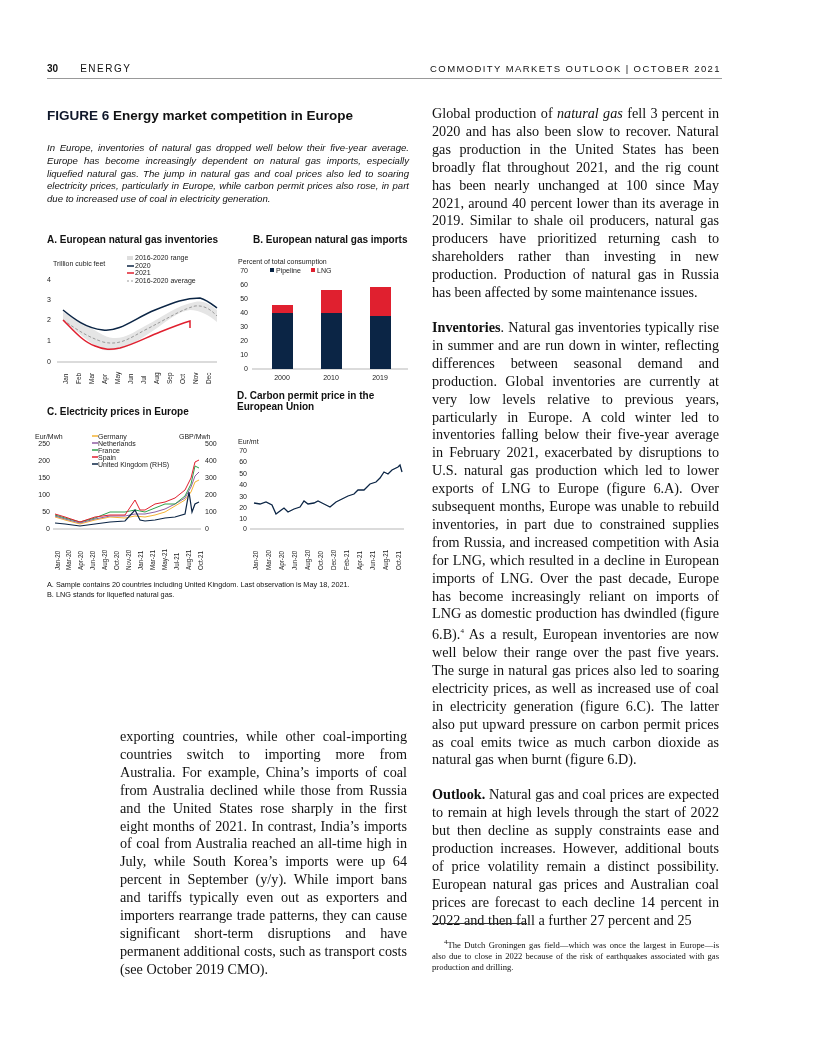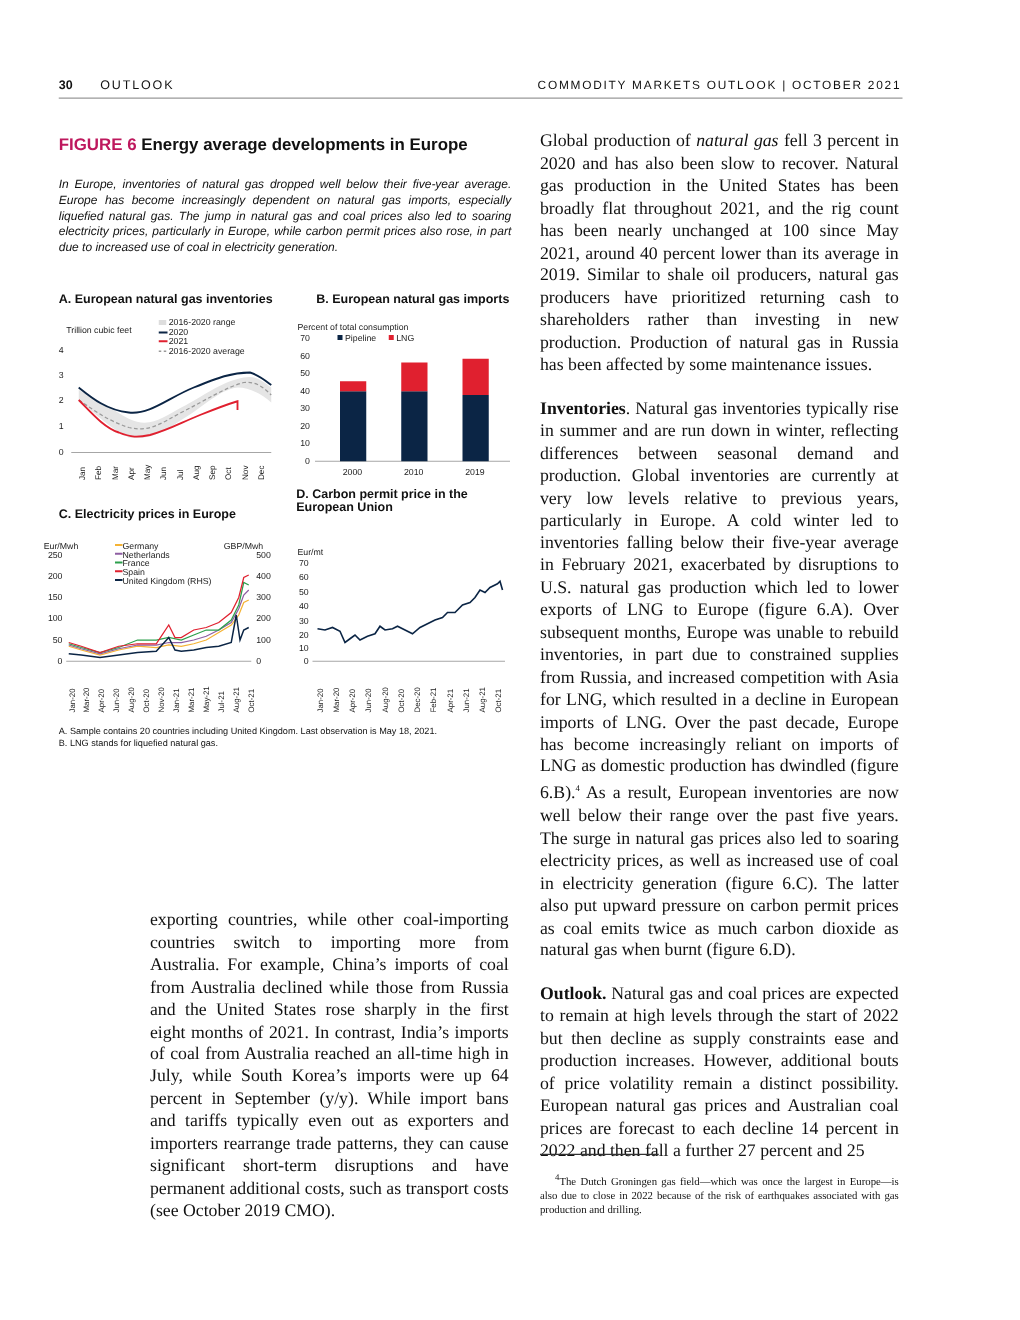--- a/index.html
+++ b/index.html
@@ -4,48 +4,48 @@
 <style>
   html,body{margin:0;padding:0;background:#fff;}
   body{width:816px;height:1056px;position:relative;overflow:hidden;color:#111;}
   .hdr-left{position:absolute;left:47px;top:63px;font-family:"Liberation Sans",sans-serif;font-size:10px;letter-spacing:1.5px;}
   .hdr-left .pg{font-weight:bold;letter-spacing:0;margin-right:22px;}
   .hdr-right{position:absolute;right:95px;top:63px;font-family:"Liberation Sans",sans-serif;font-size:9.5px;letter-spacing:1.4px;}
   .hdr-rule{position:absolute;left:47px;top:78px;width:675px;height:1px;background:#999;}
 
   .fig{position:absolute;left:47px;top:108px;width:362px;font-family:"Liberation Sans",sans-serif;}
   .fig-title{font-size:13.5px;font-weight:bold;}
-  .fig-title .num{color:#be185d;}
+  .fig-title .num{color:#0f172a;}
   .fig-sub{font-size:9.6px;font-style:italic;line-height:12.8px;margin-top:19px;text-align:justify;}
   .panel-title{position:absolute;font-family:"Liberation Sans",sans-serif;font-size:10px;font-weight:bold;line-height:11px;}
   svg text{font-family:"Liberation Sans",sans-serif;}
   .chart{position:absolute;}
   .notes{position:absolute;left:47px;top:580px;width:362px;font-family:"Liberation Sans",sans-serif;font-size:7.3px;line-height:9.6px;}
 
   .body{font-family:"Liberation Serif",serif;font-size:14.2px;line-height:17.9px;text-align:justify;position:absolute;}
   .col-r{left:432px;top:105px;width:287px;}
   .col-l{left:120px;top:728px;width:287px;}
   .body p{margin:0 0 17px 0;}
   .fn-rule{position:absolute;left:432px;top:923px;width:95px;height:1px;background:#333;}
   .footnote{position:absolute;left:432px;top:937px;width:287px;font-family:"Liberation Serif",serif;font-size:8.6px;line-height:11px;text-align:justify;text-indent:12px;}
   sup{font-size:7px;}
 </style>
 </head>
 <body>
 
 <div class="hdr-left">
-  <span class="pg">30</span><span>OUTLOOK</span>
+  <span class="pg">30</span><span>ENERGY</span>
 </div>
 <div class="hdr-right">COMMODITY MARKETS OUTLOOK | OCTOBER 2021</div>
 <div class="hdr-rule"></div>
 
 <div class="fig">
   <div class="fig-title">
     <span class="num">FIGURE 6</span>
-    <span>Energy average developments in Europe</span>
+    <span>Energy market competition in Europe</span>
   </div>
   <div class="fig-sub">In Europe, inventories of natural gas dropped well below their five-year average. Europe has become increasingly dependent on natural gas imports, especially liquefied natural gas. The jump in natural gas and coal prices also led to soaring electricity prices, particularly in Europe, while carbon permit prices also rose, in part due to increased use of coal in electricity generation.</div>
 </div>
 
 <div class="panel-title" style="left:47px;top:234px;">A. European natural gas inventories</div>
 <svg class="chart" style="left:35px;top:250px;" width="190" height="135">
   <text x="18" y="16" font-size="7" fill="#222">Trillion cubic feet</text>
   <g font-size="7" fill="#222">
     <rect x="92" y="6" width="6" height="4" fill="#ddd"></rect>
       <text x="100" y="10">2016-2020 range</text>

